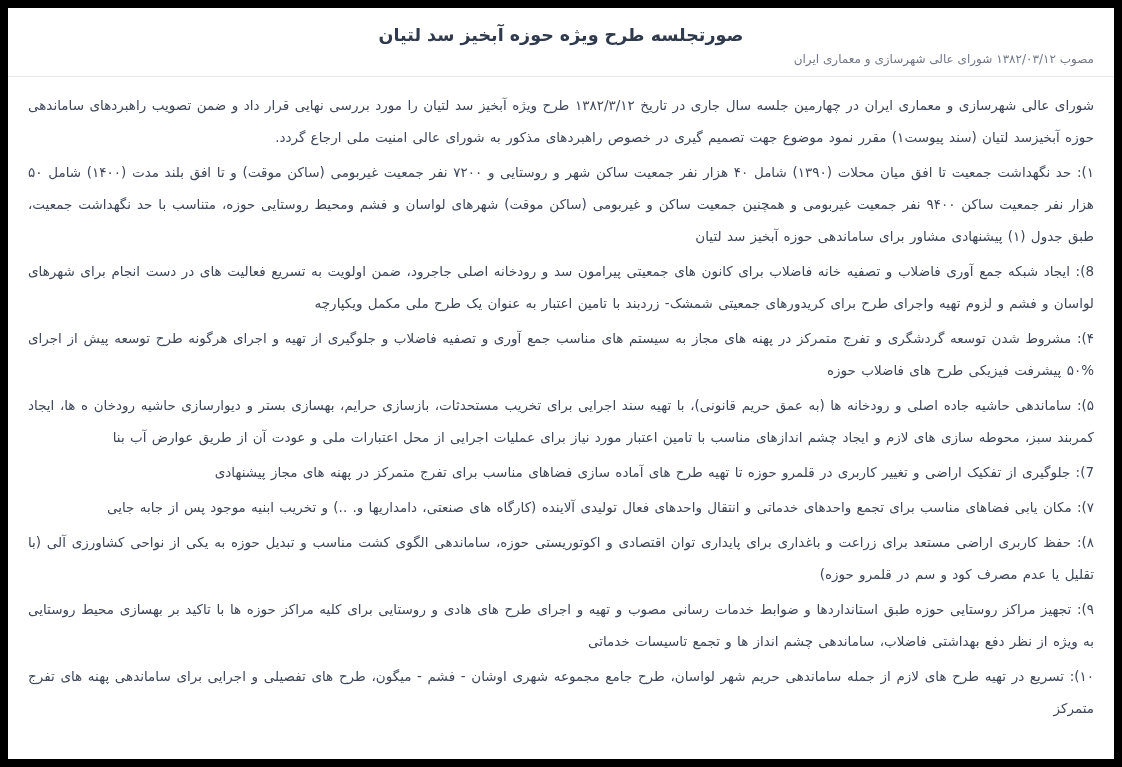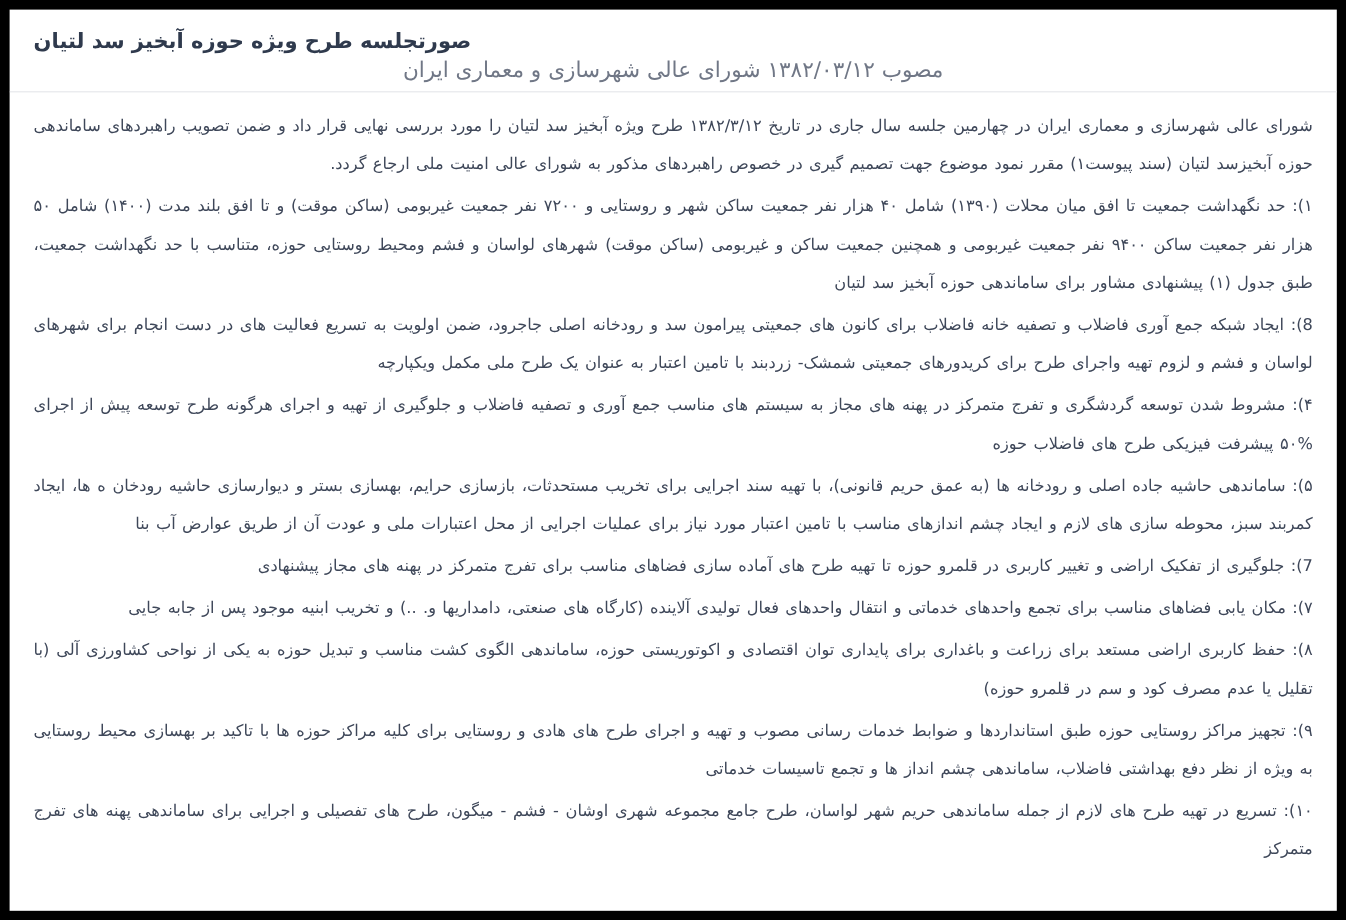--- a/index.html
+++ b/index.html
@@ -19,27 +19,27 @@
   }
   .inner {
     padding: 0 20px;
   }
   header.doc-header h1 {
     margin: 16px 0 4px 0;
     font-size: 17.5px;
     line-height: 22px;
     font-weight: bold;
     color: #2f3a4d;
-    text-align: left;
+    text-align: center;
   }
   header.doc-header .subtitle {
-    font-size: 18px;
+    font-size: 12px;
     line-height: 18px;
     color: #707786;
-    text-align: center;
+    text-align: right;
     margin: 0 0 8px 0;
   }
   hr.divider {
     border: none;
     border-top: 1px solid #e7e8ec;
     margin: 0;
   }
   main.doc-body {
     padding-top: 0;
   }

